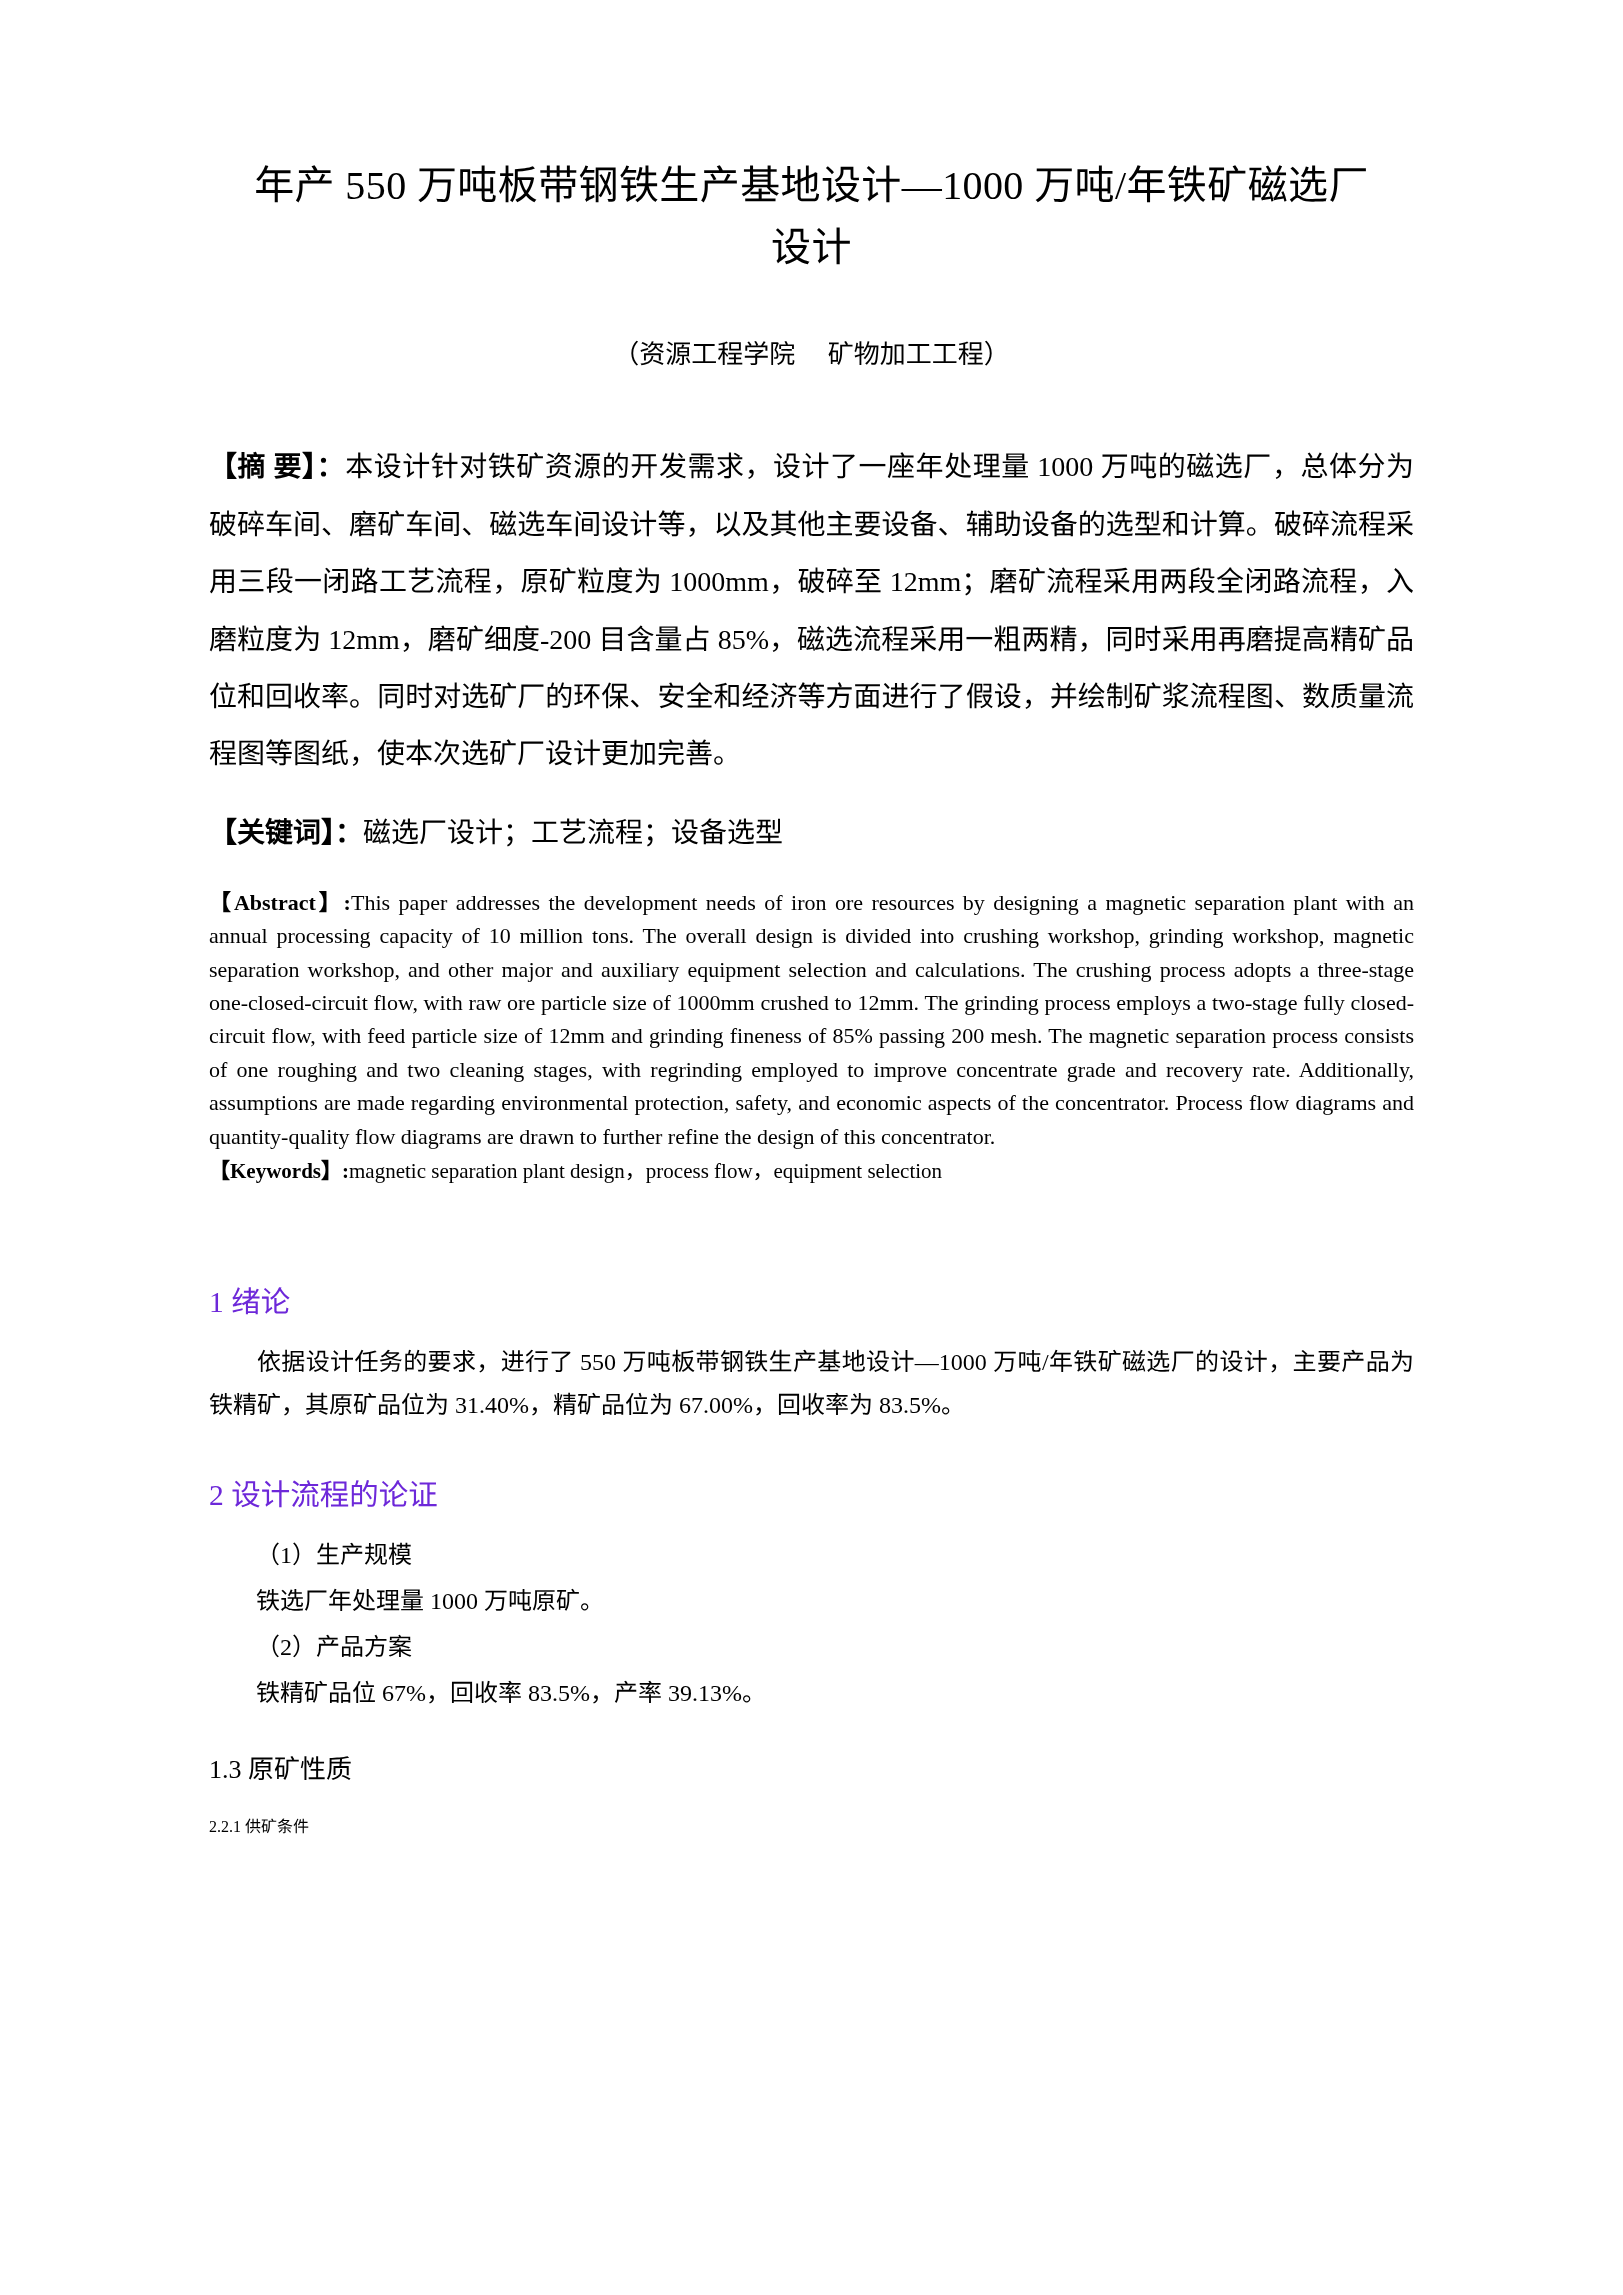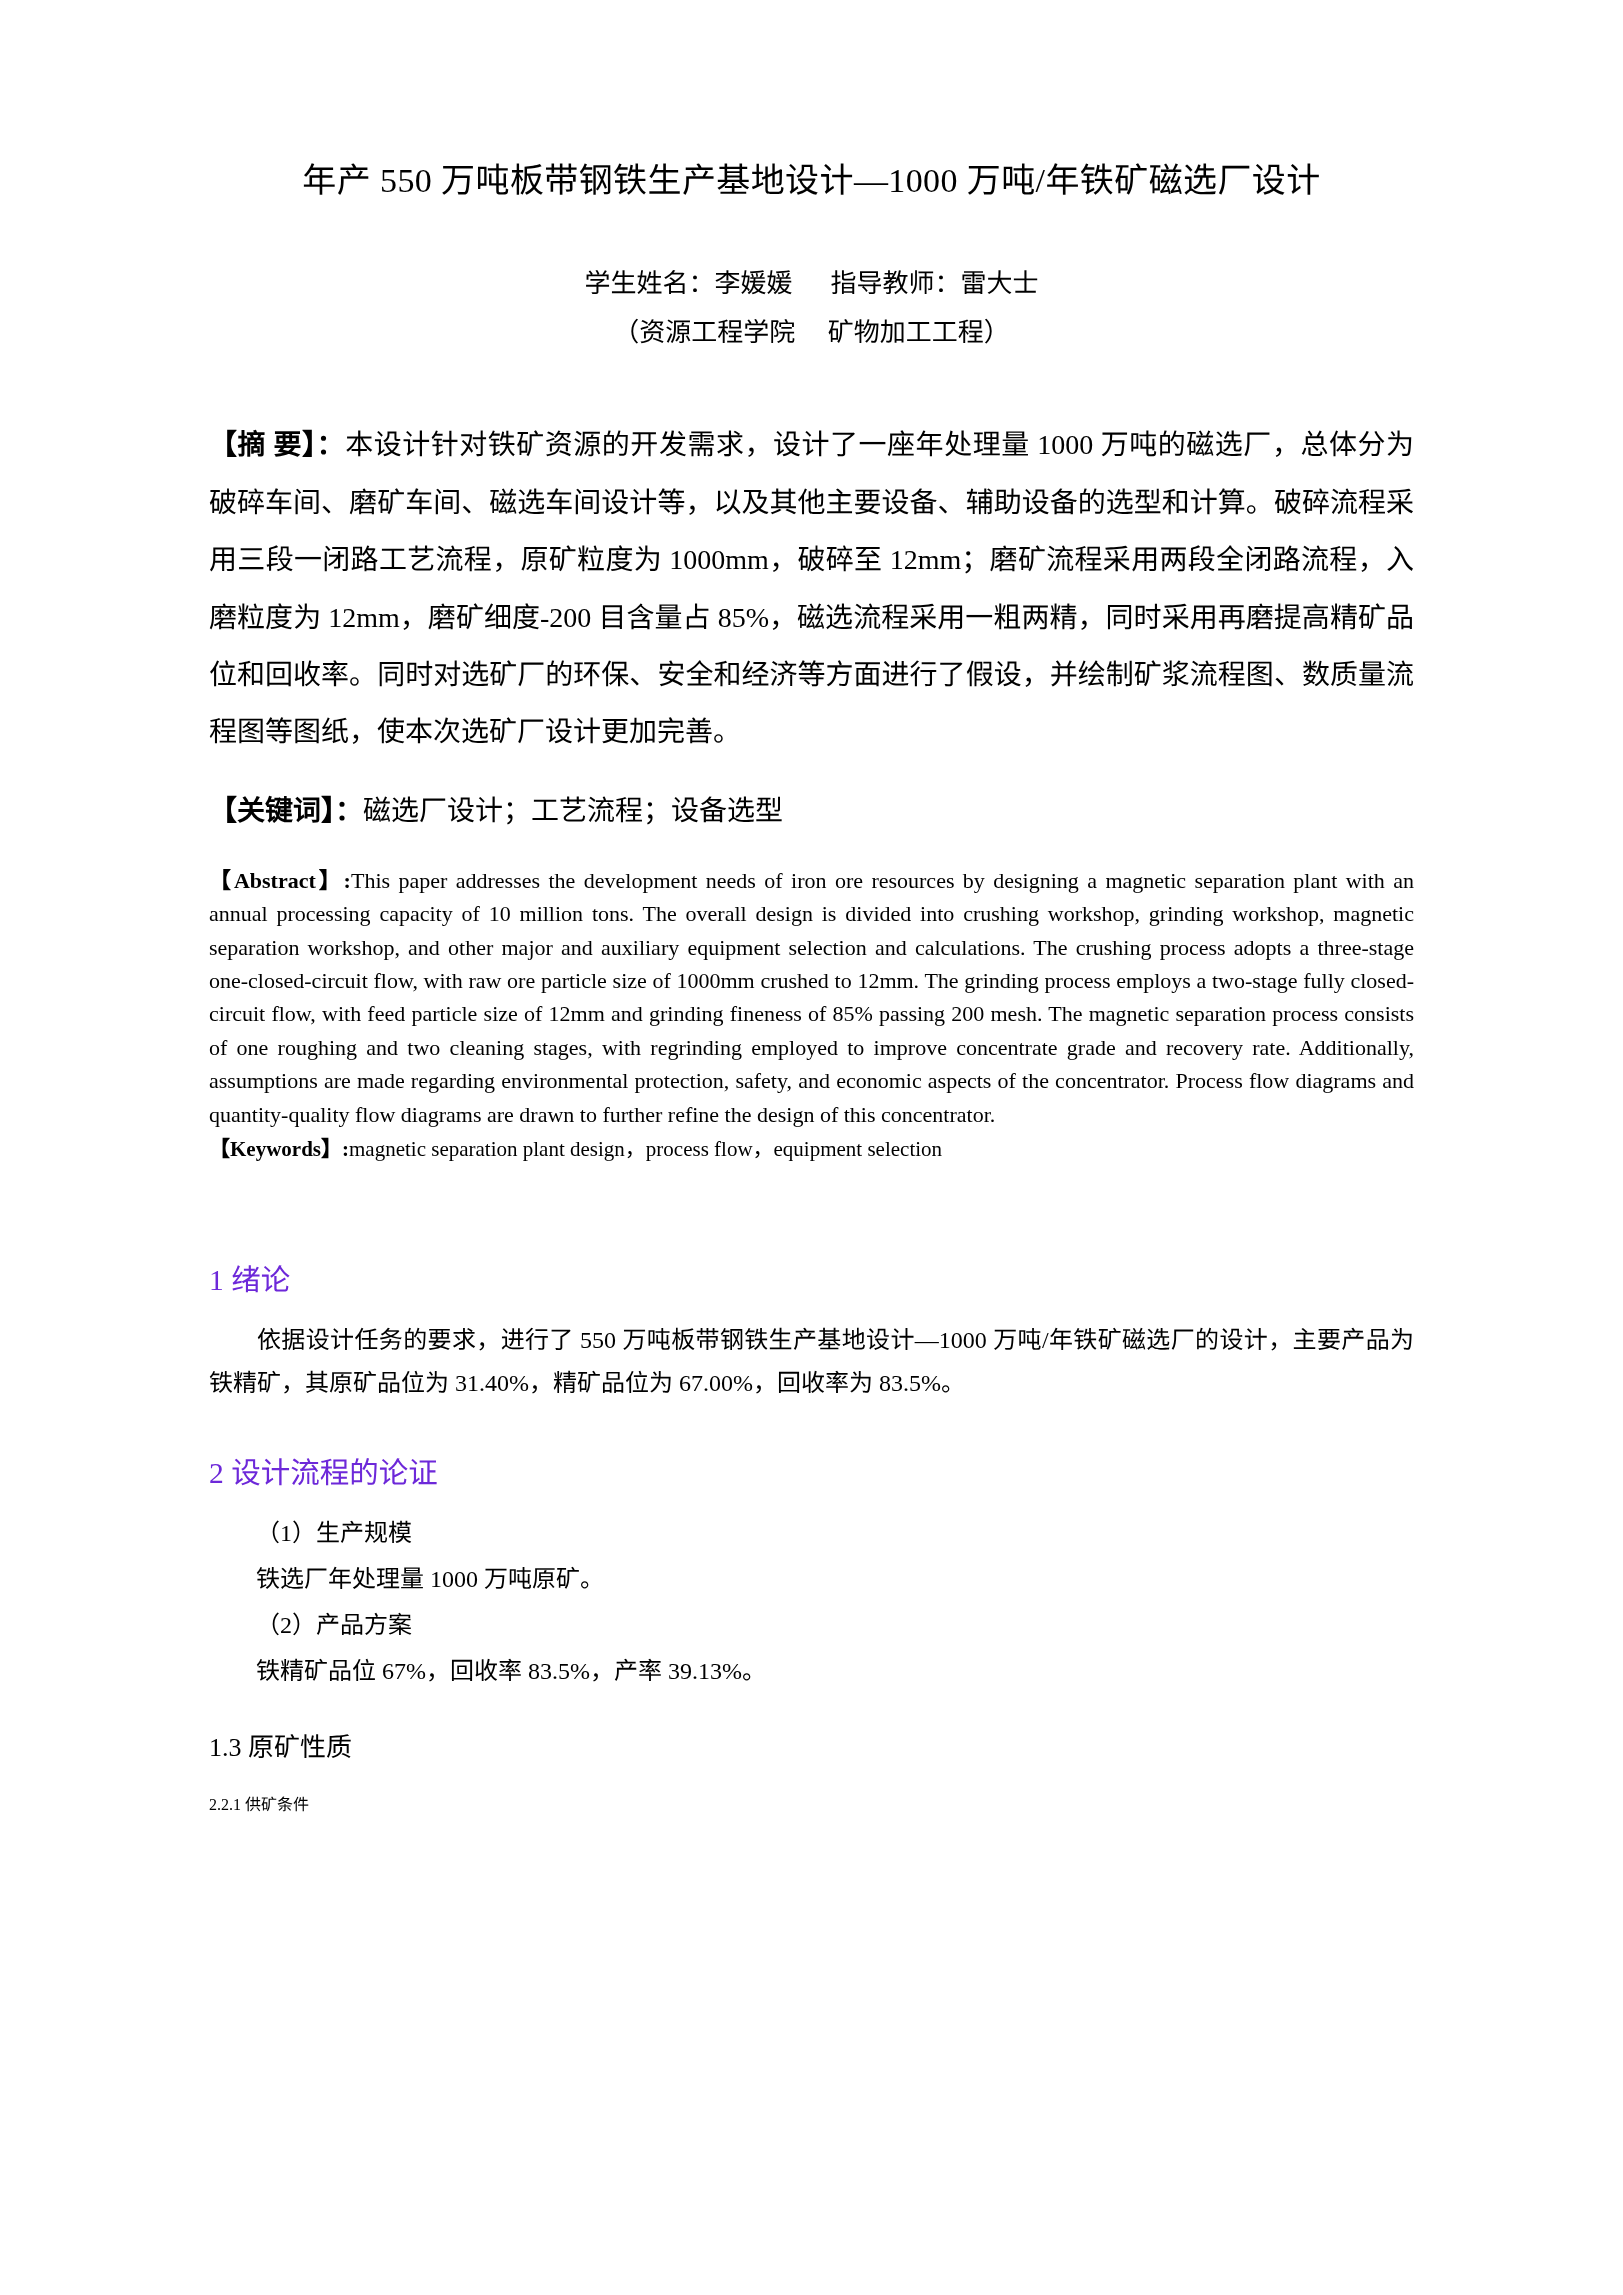--- a/index.html
+++ b/index.html
@@ -14,21 +14,21 @@
   .page {
     width: 1623px;
     min-height: 2295px;
     background: #ffffff;
     margin: 0 auto;
     box-sizing: border-box;
     padding: 155px 209px 98px 209px;
     position: relative;
   }
   .doc-title {
-    font-size: 34px;
+    font-size: 40px;
     line-height: 1.55;
     text-align: center;
     font-weight: normal;
     margin: 0 35px;
     letter-spacing: 0.4px;
     color: #000;
   }
   .byline {
     text-align: center;
     font-size: 26px;
@@ -117,23 +117,20 @@
   }
 </style>
 </head>
 <body>
 
 <div class="page">
 
   <h1 class="doc-title">年产 550 万吨板带钢铁生产基地设计—1000 万吨/年铁矿磁选厂设计</h1>
 
   <div class="byline">
-    <div>
-      <span>学生姓名：</span><span>李媛媛</span><span class="gap"></span><span>指导教师：</span><span>雷大士</span>
-    </div>
     <div>（资源工程学院 　矿物加工工程）</div>
   </div>
 
   <div class="abstract-block">
     <p class="cn">
       <span class="lbl">【摘 要】：</span><span>本设计针对铁矿资源的开发需求，设计了一座年处理量 1000 万吨的磁选厂，总体分为破碎车间、磨矿车间、磁选车间设计等，以及其他主要设备、辅助设备的选型和计算。破碎流程采用三段一闭路工艺流程，原矿粒度为 1000mm，破碎至 12mm；磨矿流程采用两段全闭路流程，入磨粒度为 12mm，磨矿细度-200 目含量占 85%，磁选流程采用一粗两精，同时采用再磨提高精矿品位和回收率。同时对选矿厂的环保、安全和经济等方面进行了假设，并绘制矿浆流程图、数质量流程图等图纸，使本次选矿厂设计更加完善。</span>
     </p>
     <p class="cn keywords-cn">
       <span class="lbl">【关键词】：</span><span>磁选厂设计；工艺流程；设备选型</span>
     </p>

